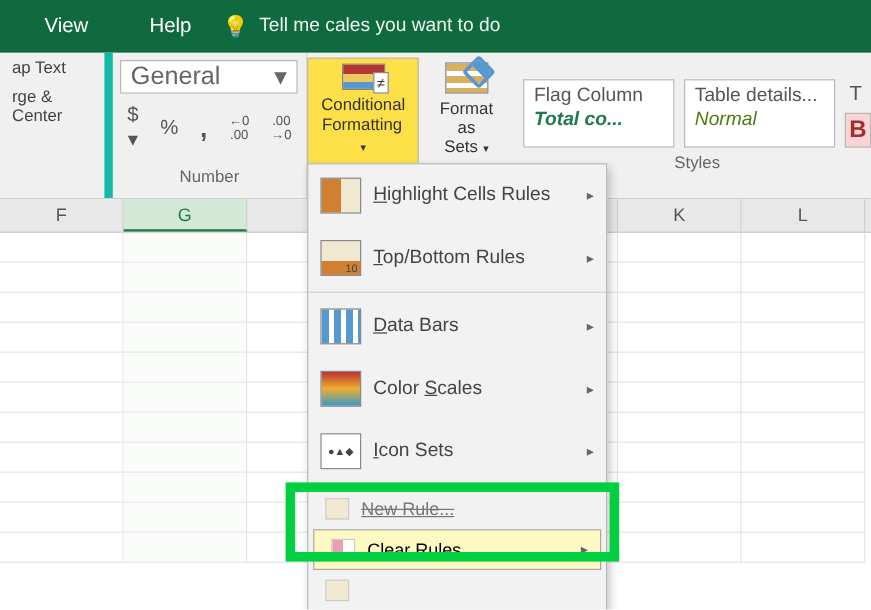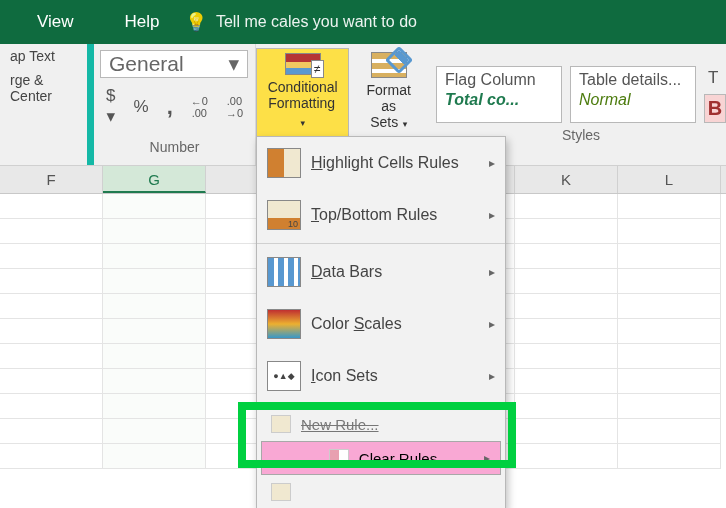--- a/index.html
+++ b/index.html
@@ -52,21 +52,21 @@
 
 
 .dropdown { position: absolute; left: 256px; top: 136px; width: 250px; background: #f2f2f2; border: 1px solid #b8b8b8; box-shadow: 2px 4px 8px rgba(0,0,0,0.25); }
 .dd-item { display: flex; align-items: center; height: 52px; padding: 0 10px; font-size: 16px; color: #444; position: relative; }
 .dd-item .dd-icon { width: 34px; height: 30px; margin-right: 10px; }
 .dd-item .arrow { position: absolute; right: 10px; font-size: 12px; color: #666; }
 .dd-sep { height: 1px; background: #d0d0d0; margin: 2px 0; }
 .dd-small { height: 34px; font-size: 15px; padding: 0 10px 0 14px; display: flex; align-items: center; position: relative; text-decoration: underline; }
 .dd-small .sm-icon { width: 20px; height: 18px; margin-right: 10px; }
 .dd-small .arrow { position: absolute; right: 10px; font-size: 12px; color: #666; }
-.dd-small.hover { background: #f9a8d4; border: 1px solid #a8a8a8; margin: 0 4px; justify-content: center; }
+.dd-small.hover { background: #fef9c3; border: 1px solid #a8a8a8; margin: 0 4px; }
 .dd-small.cut { color: #777; }
 .dd-small.cut .txt { position: relative; }
 
 
 .highlight { position: absolute; left: 238px; top: 402px; width: 278px; height: 66px; border: 8px solid #00d040; pointer-events: none; z-index: 50; }
 
 
 .icon-cf { background: linear-gradient(#b53434 40%, #f0c860 40% 70%, #5898d0 70%); border: 1px solid #888; position: relative; }
 .icon-cf::after { content:"≠"; position:absolute; right:-4px; bottom:-4px; background:#fff; border:1px solid #888; font-size:12px; padding:0 2px; }
 .icon-table { background: repeating-linear-gradient(#d8b060 0 6px, #fff 6px 10px); border: 1px solid #888; position: relative; }

